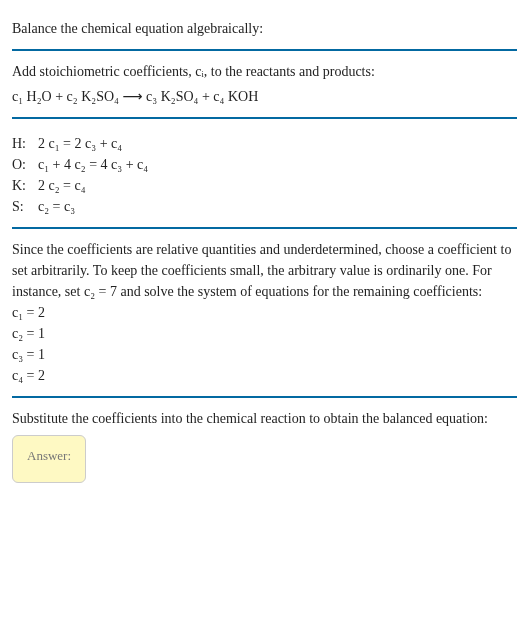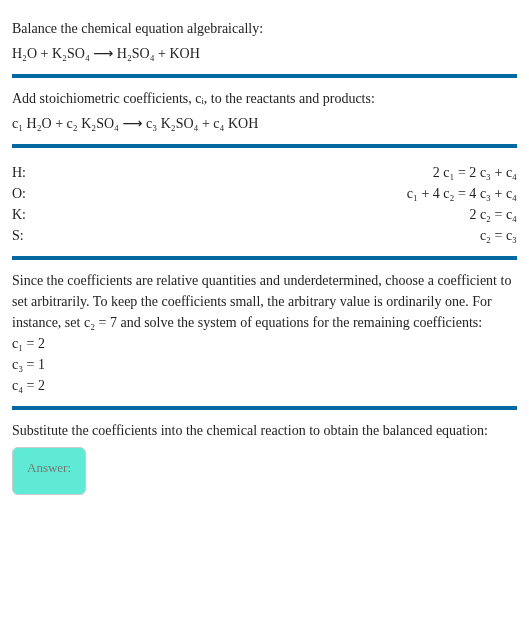--- a/index.html
+++ b/index.html
@@ -11,70 +11,68 @@
       font-family: Georgia, 'Times New Roman', serif;
       font-size: 14px;
       line-height: 1.5;
       color: #222;
       background: #fff;
       width: 529px;
       padding: 8px 12px;
     }
     .section {
       padding: 10px 0;
-      border-bottom: 4px solid #0369a1;
+      border-bottom: 2px solid #0369a1;
     }
     .section:last-of-type {
       border-bottom: none;
     }
     .eq-line {
       margin-top: 4px;
     }
     .atom-table {
       margin-top: 4px;
     }
     .atom-row {
       display: flex;
     }
     .atom-label {
       width: 26px;
       flex-shrink: 0;
     }
     .atom-eq {
       flex: 1;
-      text-align: right;
     }
     .coeff-list {
       margin-top: 0;
     }
     .answer-box {
       display: inline-block;
       border: 1px solid #ccc;
       border-radius: 6px;
       padding: 10px 14px;
       margin-top: 6px;
-      background: #5eead4;
+      background: #fef9c3;
     }
     .answer-label {
       color: #777;
       font-size: 13px;
       margin-bottom: 6px;
     }
     .answer-eq {
       padding-left: 22px;
     }
     .ital {
     }
   </style>
 </head>
 <body>
 
 <div class="section">
   <div>Balance the chemical equation algebraically:</div>
-  <div class="eq-line">H₂O + K₂SO₄ ⟶ H₂SO₄ + KOH</div>
 </div>
 
 <div class="section">
   <div>
     <span>Add stoichiometric coefficients, </span><span class="ital">cᵢ</span><span>, to the reactants and products:</span>
   </div>
   <div class="eq-line">
     <span class="ital">c₁</span><span> H₂O + </span><span class="ital">c₂</span><span> K₂SO₄ ⟶ </span><span class="ital">c₃</span><span> K₂SO₄ + </span><span class="ital">c₄</span><span> KOH</span>
   </div>
 </div>
@@ -107,20 +105,21 @@
     </div>
   </div>
 </div>
 
 <div class="section">
   <div>
     <span>Since the coefficients are relative quantities and underdetermined, choose a coefficient to set arbitrarily. To keep the coefficients small, the arbitrary value is ordinarily one. For instance, set </span><span class="ital">c₂</span><span> = 7 and solve the system of equations for the remaining coefficients:</span>
   </div>
   <div class="coeff-list">
     <div><span class="ital">c₁</span><span> = 2</span></div>
+    <div><span class="ital">c₂</span><span> = 1</span></div>
     <div><span class="ital">c₃</span><span> = 1</span></div>
     <div><span class="ital">c₄</span><span> = 2</span></div>
   </div>
 </div>
 
 <div class="section">
   <div>Substitute the coefficients into the chemical reaction to obtain the balanced equation:</div>
   <div class="answer-box">
     <div class="answer-label">Answer:</div>
   </div>

